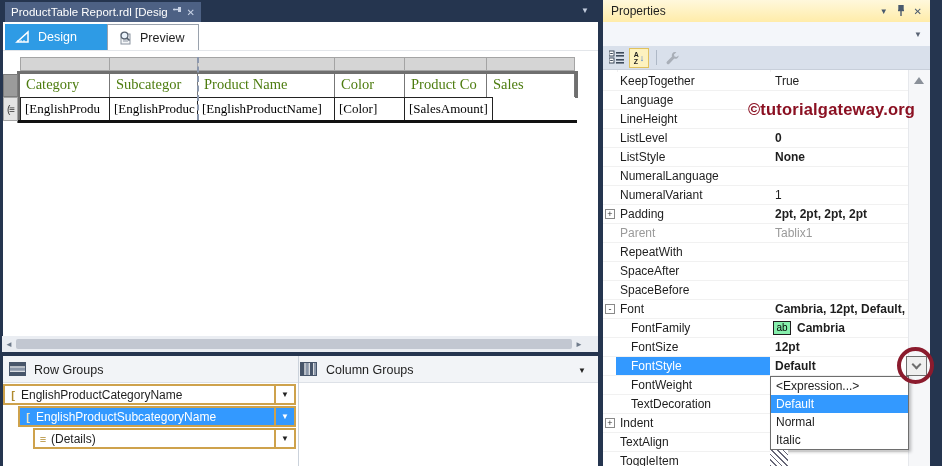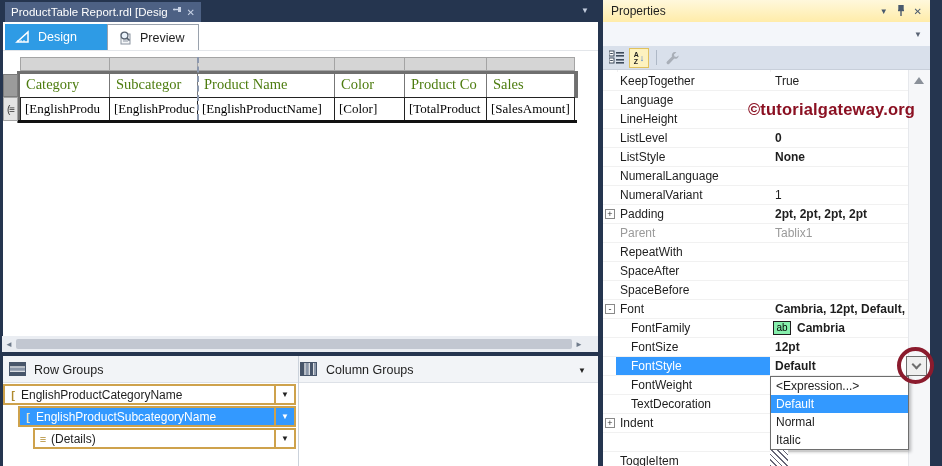--- a/index.html
+++ b/index.html
@@ -184,21 +184,20 @@
         <div class="hcell" style="width: 137px;">Product Name</div>
         <div class="hcell" style="width: 70px;">Color</div>
         <div class="hcell" style="width: 82px;">Product Co</div>
         <div class="hcell" style="width: 88px;">Sales</div>
       </div>
     <div id="tbl-data">
         <div class="dcell" style="width: 90px;">[EnglishProdu</div>
         <div class="dcell" style="width: 88px;">[EnglishProduc</div>
         <div class="dcell" style="width: 137px;">[EnglishProductName]</div>
         <div class="dcell" style="width: 70px;">[Color]</div>
-        <div class="dcell" style="width: 82px;">[TotalProduct</div>
         <div class="dcell" style="width: 88px;">[SalesAmount]</div>
       </div>
     <div id="tbl-bottom" style="width:559px;"></div>
     <div id="dash-line"></div>
   </div>
 
   <div id="hscroll">
     <span class="sarrow">◄</span>
     <span class="thumb" style="width:556px;"></span>
     <span class="sarrow">►</span>
@@ -376,20 +375,21 @@
         <div class="prow" style="top: 325px;">
           <div class="pname ind">TextDecoration</div>
           <div class="pval"></div>
         </div>
         <div class="prow" style="top: 344px;">
           <div class="expbox">+</div>
           <div class="pname">Indent</div>
           <div class="pval"></div>
         </div>
         <div class="prow" style="top: 363px;">
+          <div class="pname">TextAlign</div>
           <div class="pval"></div>
         </div>
         <div class="prow" style="top: 382px;">
           <div class="pname">ToggleItem</div>
           <div class="pval"></div>
         </div>
       </div>
     <div id="pscroll">
         <div class="up"></div>
       </div>

